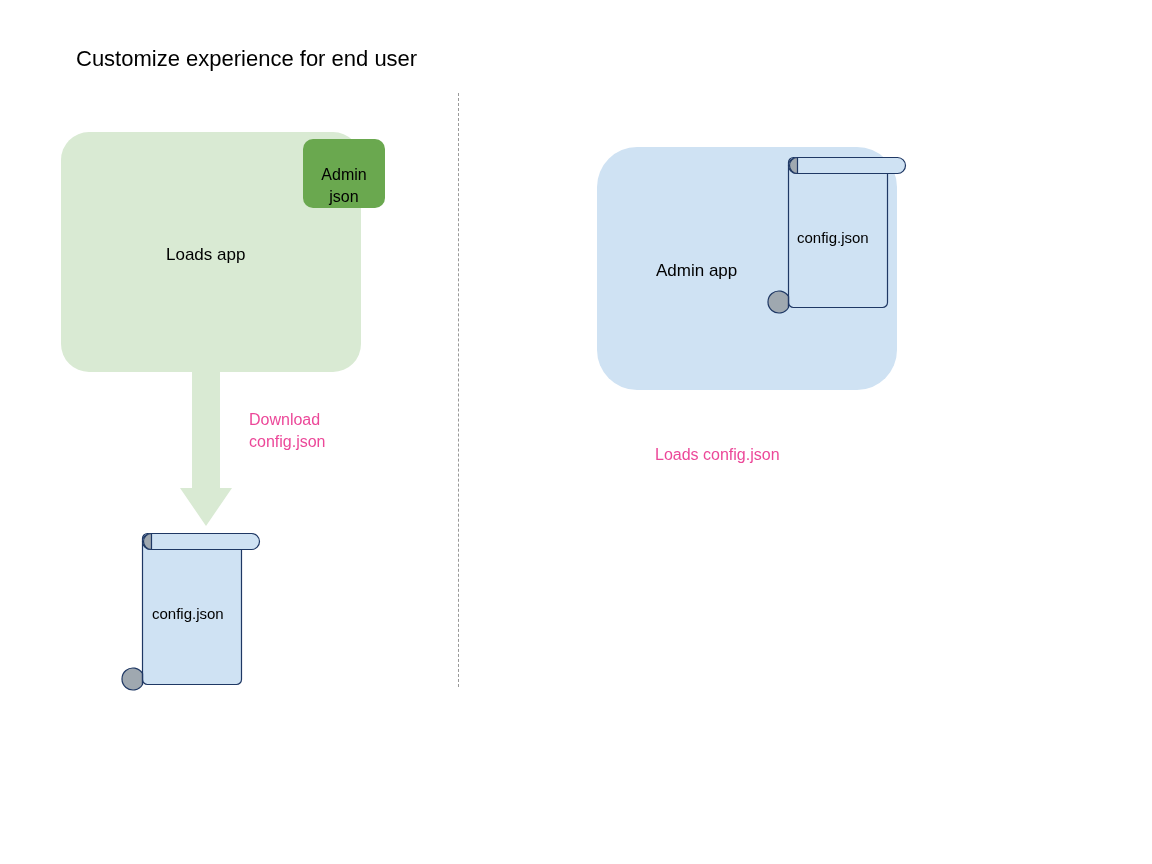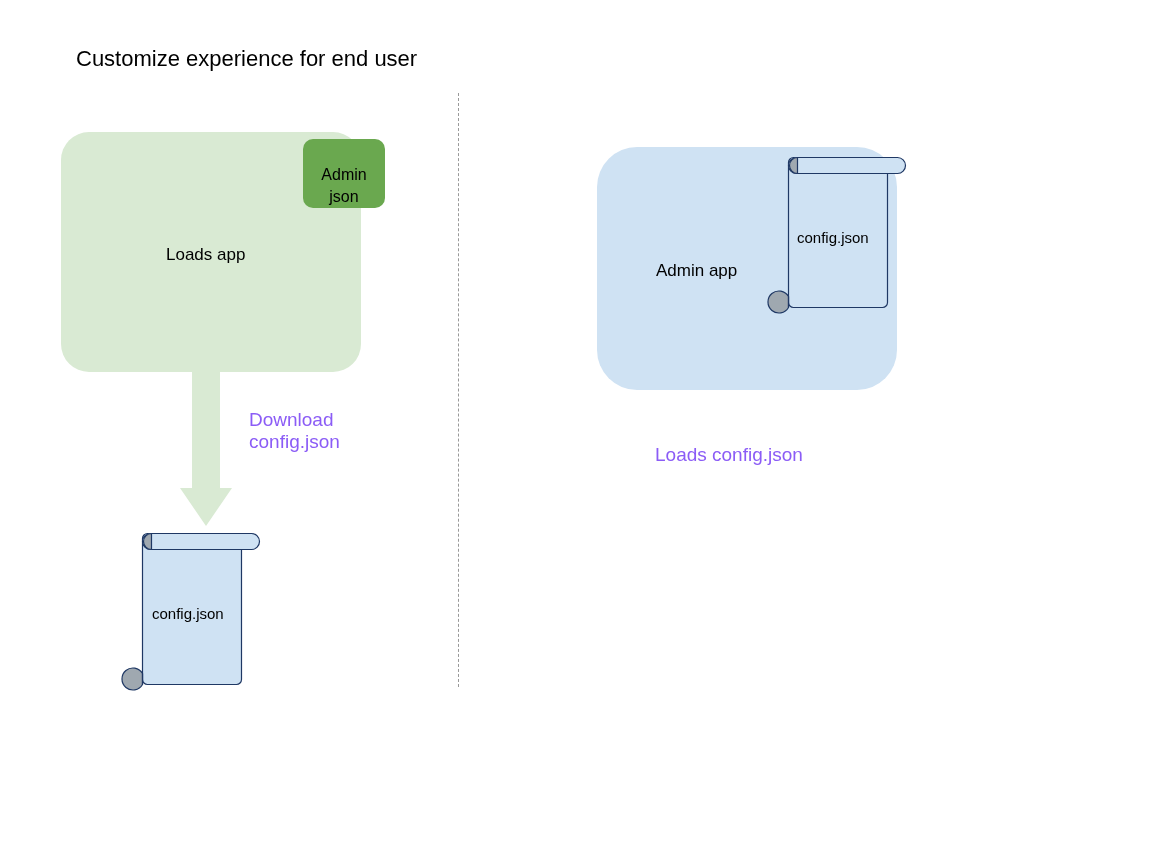--- a/index.html
+++ b/index.html
@@ -102,23 +102,23 @@
     position: absolute;
     left: 178px;
     top: 370px;
     width: 56px;
     height: 158px;
   }
   #download-arrow svg { display: block; }
 
   .edge-label {
     position: absolute;
-    font-size: 19px;
+    font-size: 16px;
     line-height: 22px;
-    color: #8b5cf6;
+    color: #ec4899;
     white-space: nowrap;
   }
   #download-label { left: 249px; top: 409px; }
   #loads-label    { left: 655px; top: 444px; text-align: right; }
 
   
   .doc-scroll { position: absolute; }
   .doc-scroll svg { display: block; overflow: visible; }
   .doc-text {
     position: absolute;

